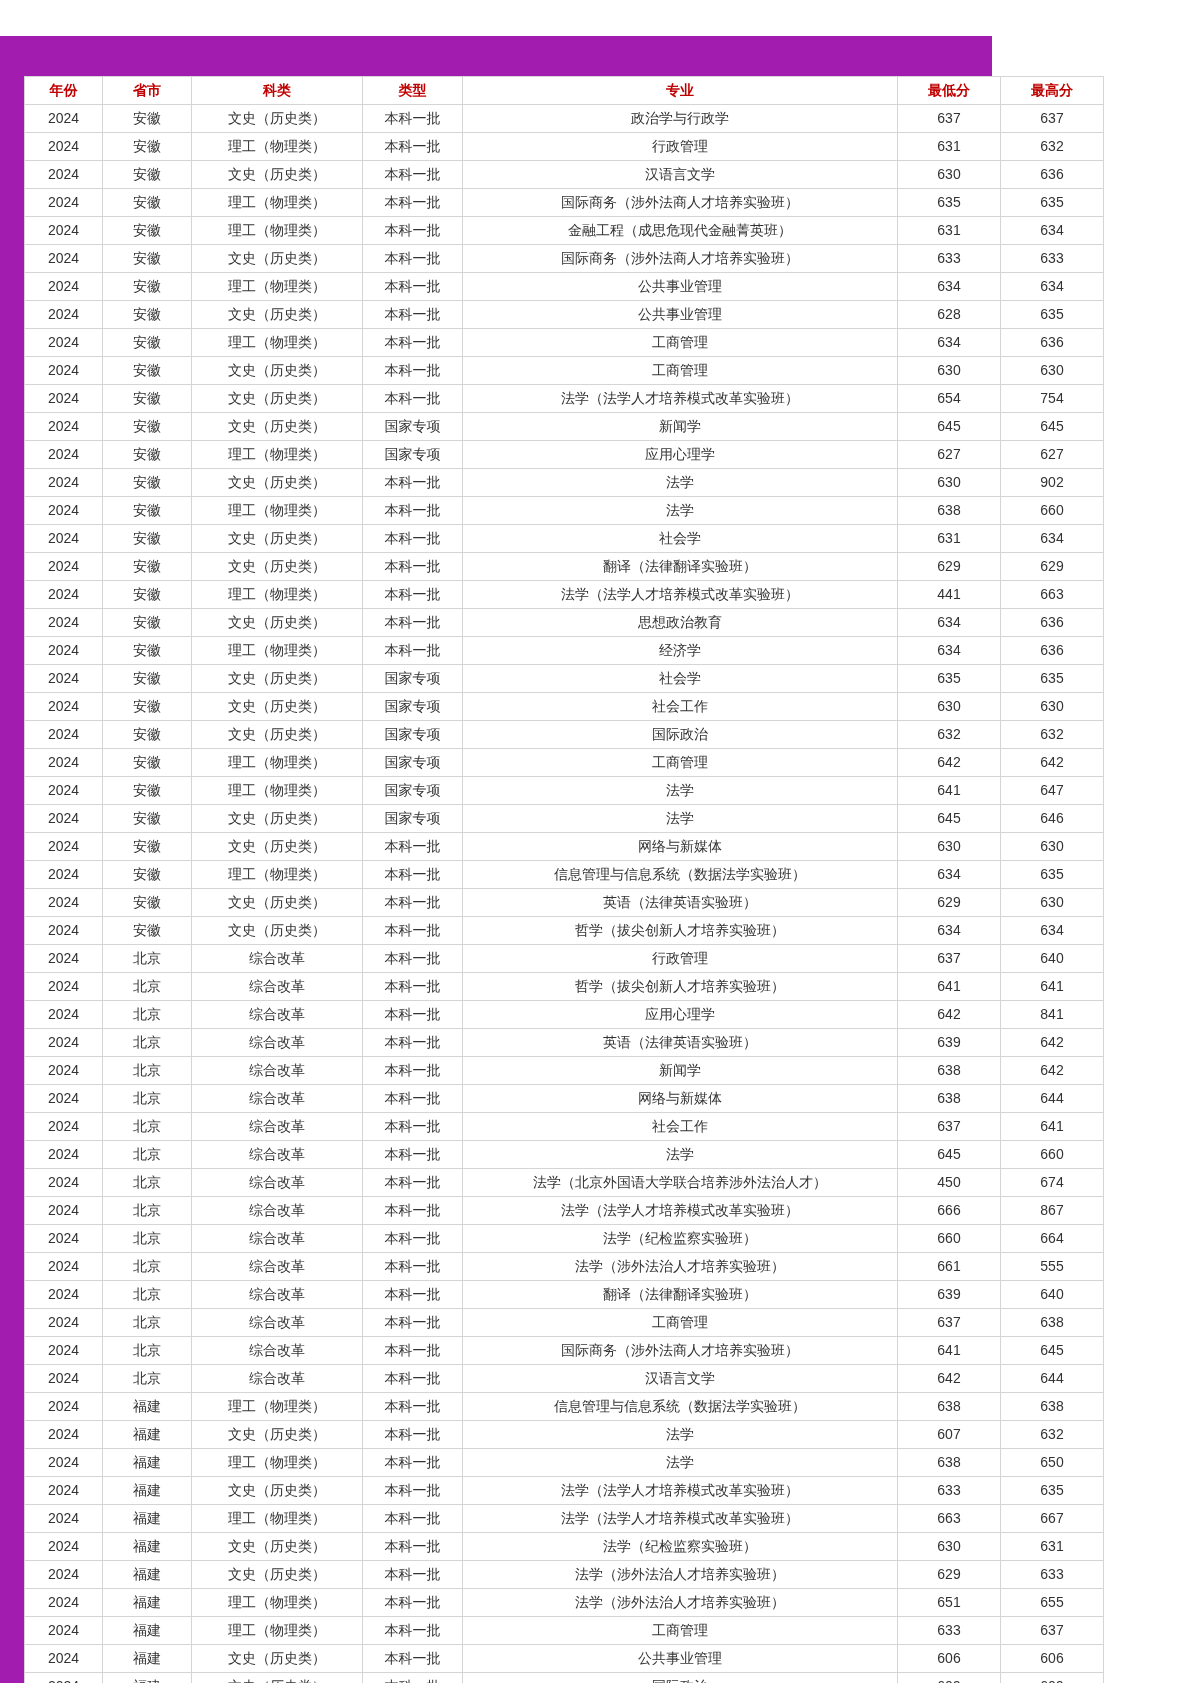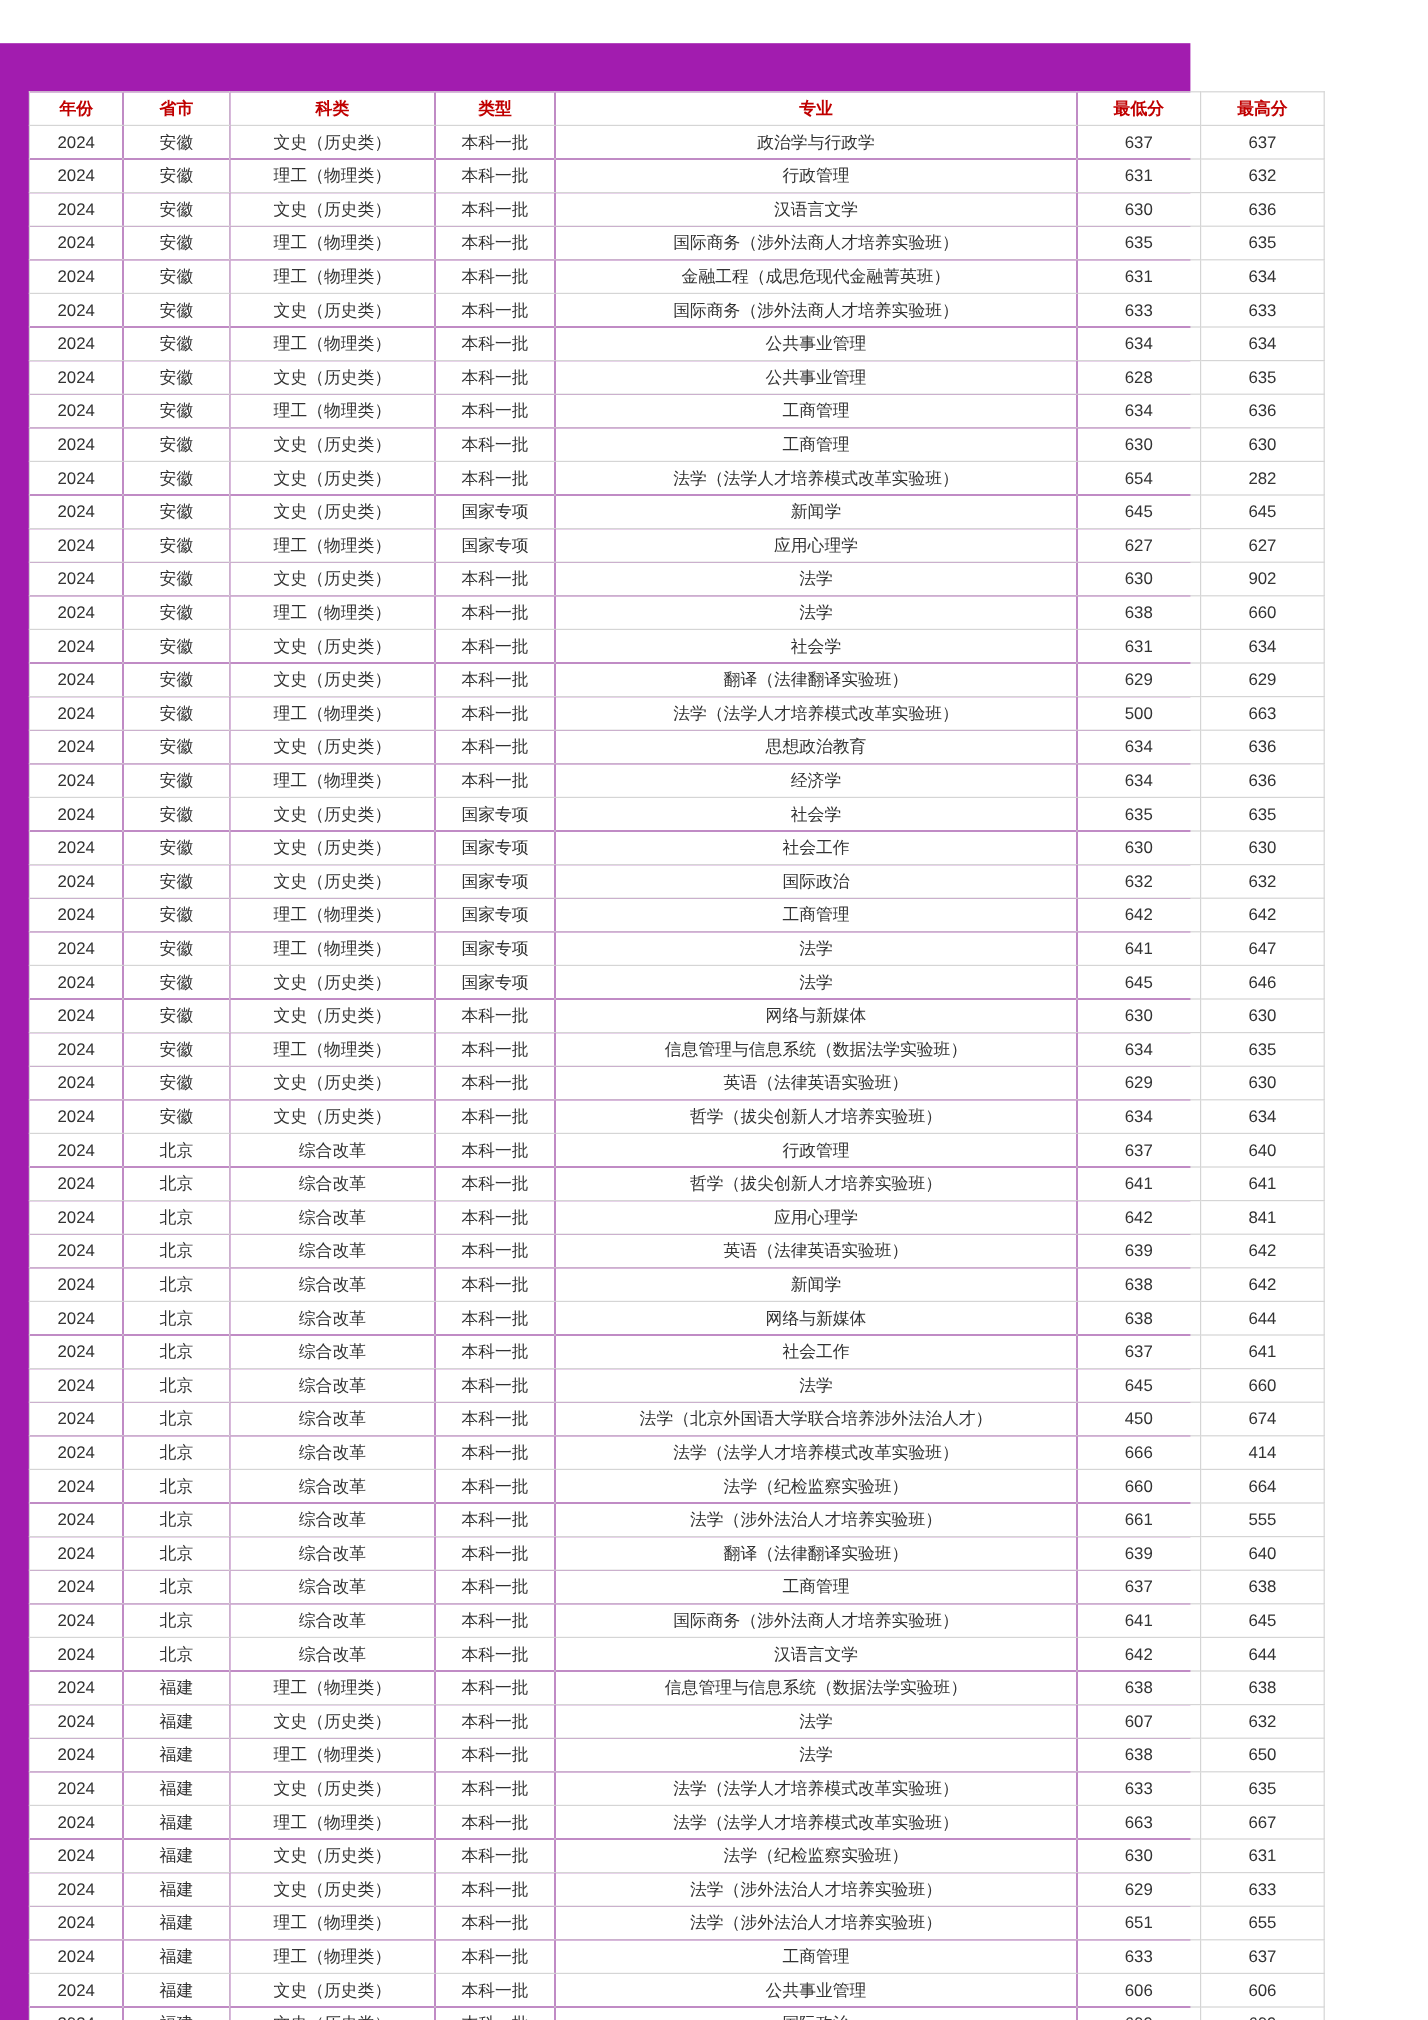--- a/index.html
+++ b/index.html
@@ -160,21 +160,21 @@
           <td>630</td>
           <td>630</td>
         </tr>
         <tr>
           <td>2024</td>
           <td>安徽</td>
           <td>文史（历史类）</td>
           <td>本科一批</td>
           <td>法学（法学人才培养模式改革实验班）</td>
           <td>654</td>
-          <td>282</td>
+          <td>754</td>
         </tr>
         <tr>
           <td>2024</td>
           <td>安徽</td>
           <td>文史（历史类）</td>
           <td>国家专项</td>
           <td>新闻学</td>
           <td>645</td>
           <td>645</td>
         </tr>
@@ -222,21 +222,21 @@
           <td>翻译（法律翻译实验班）</td>
           <td>629</td>
           <td>629</td>
         </tr>
         <tr>
           <td>2024</td>
           <td>安徽</td>
           <td>理工（物理类）</td>
           <td>本科一批</td>
           <td>法学（法学人才培养模式改革实验班）</td>
-          <td>500</td>
+          <td>441</td>
           <td>663</td>
         </tr>
         <tr>
           <td>2024</td>
           <td>安徽</td>
           <td>文史（历史类）</td>
           <td>本科一批</td>
           <td>思想政治教育</td>
           <td>634</td>
           <td>636</td>
@@ -421,21 +421,21 @@
           <td>450</td>
           <td>674</td>
         </tr>
         <tr>
           <td>2024</td>
           <td>北京</td>
           <td>综合改革</td>
           <td>本科一批</td>
           <td>法学（法学人才培养模式改革实验班）</td>
           <td>666</td>
-          <td>414</td>
+          <td>867</td>
         </tr>
         <tr>
           <td>2024</td>
           <td>北京</td>
           <td>综合改革</td>
           <td>本科一批</td>
           <td>法学（纪检监察实验班）</td>
           <td>660</td>
           <td>664</td>
         </tr>

